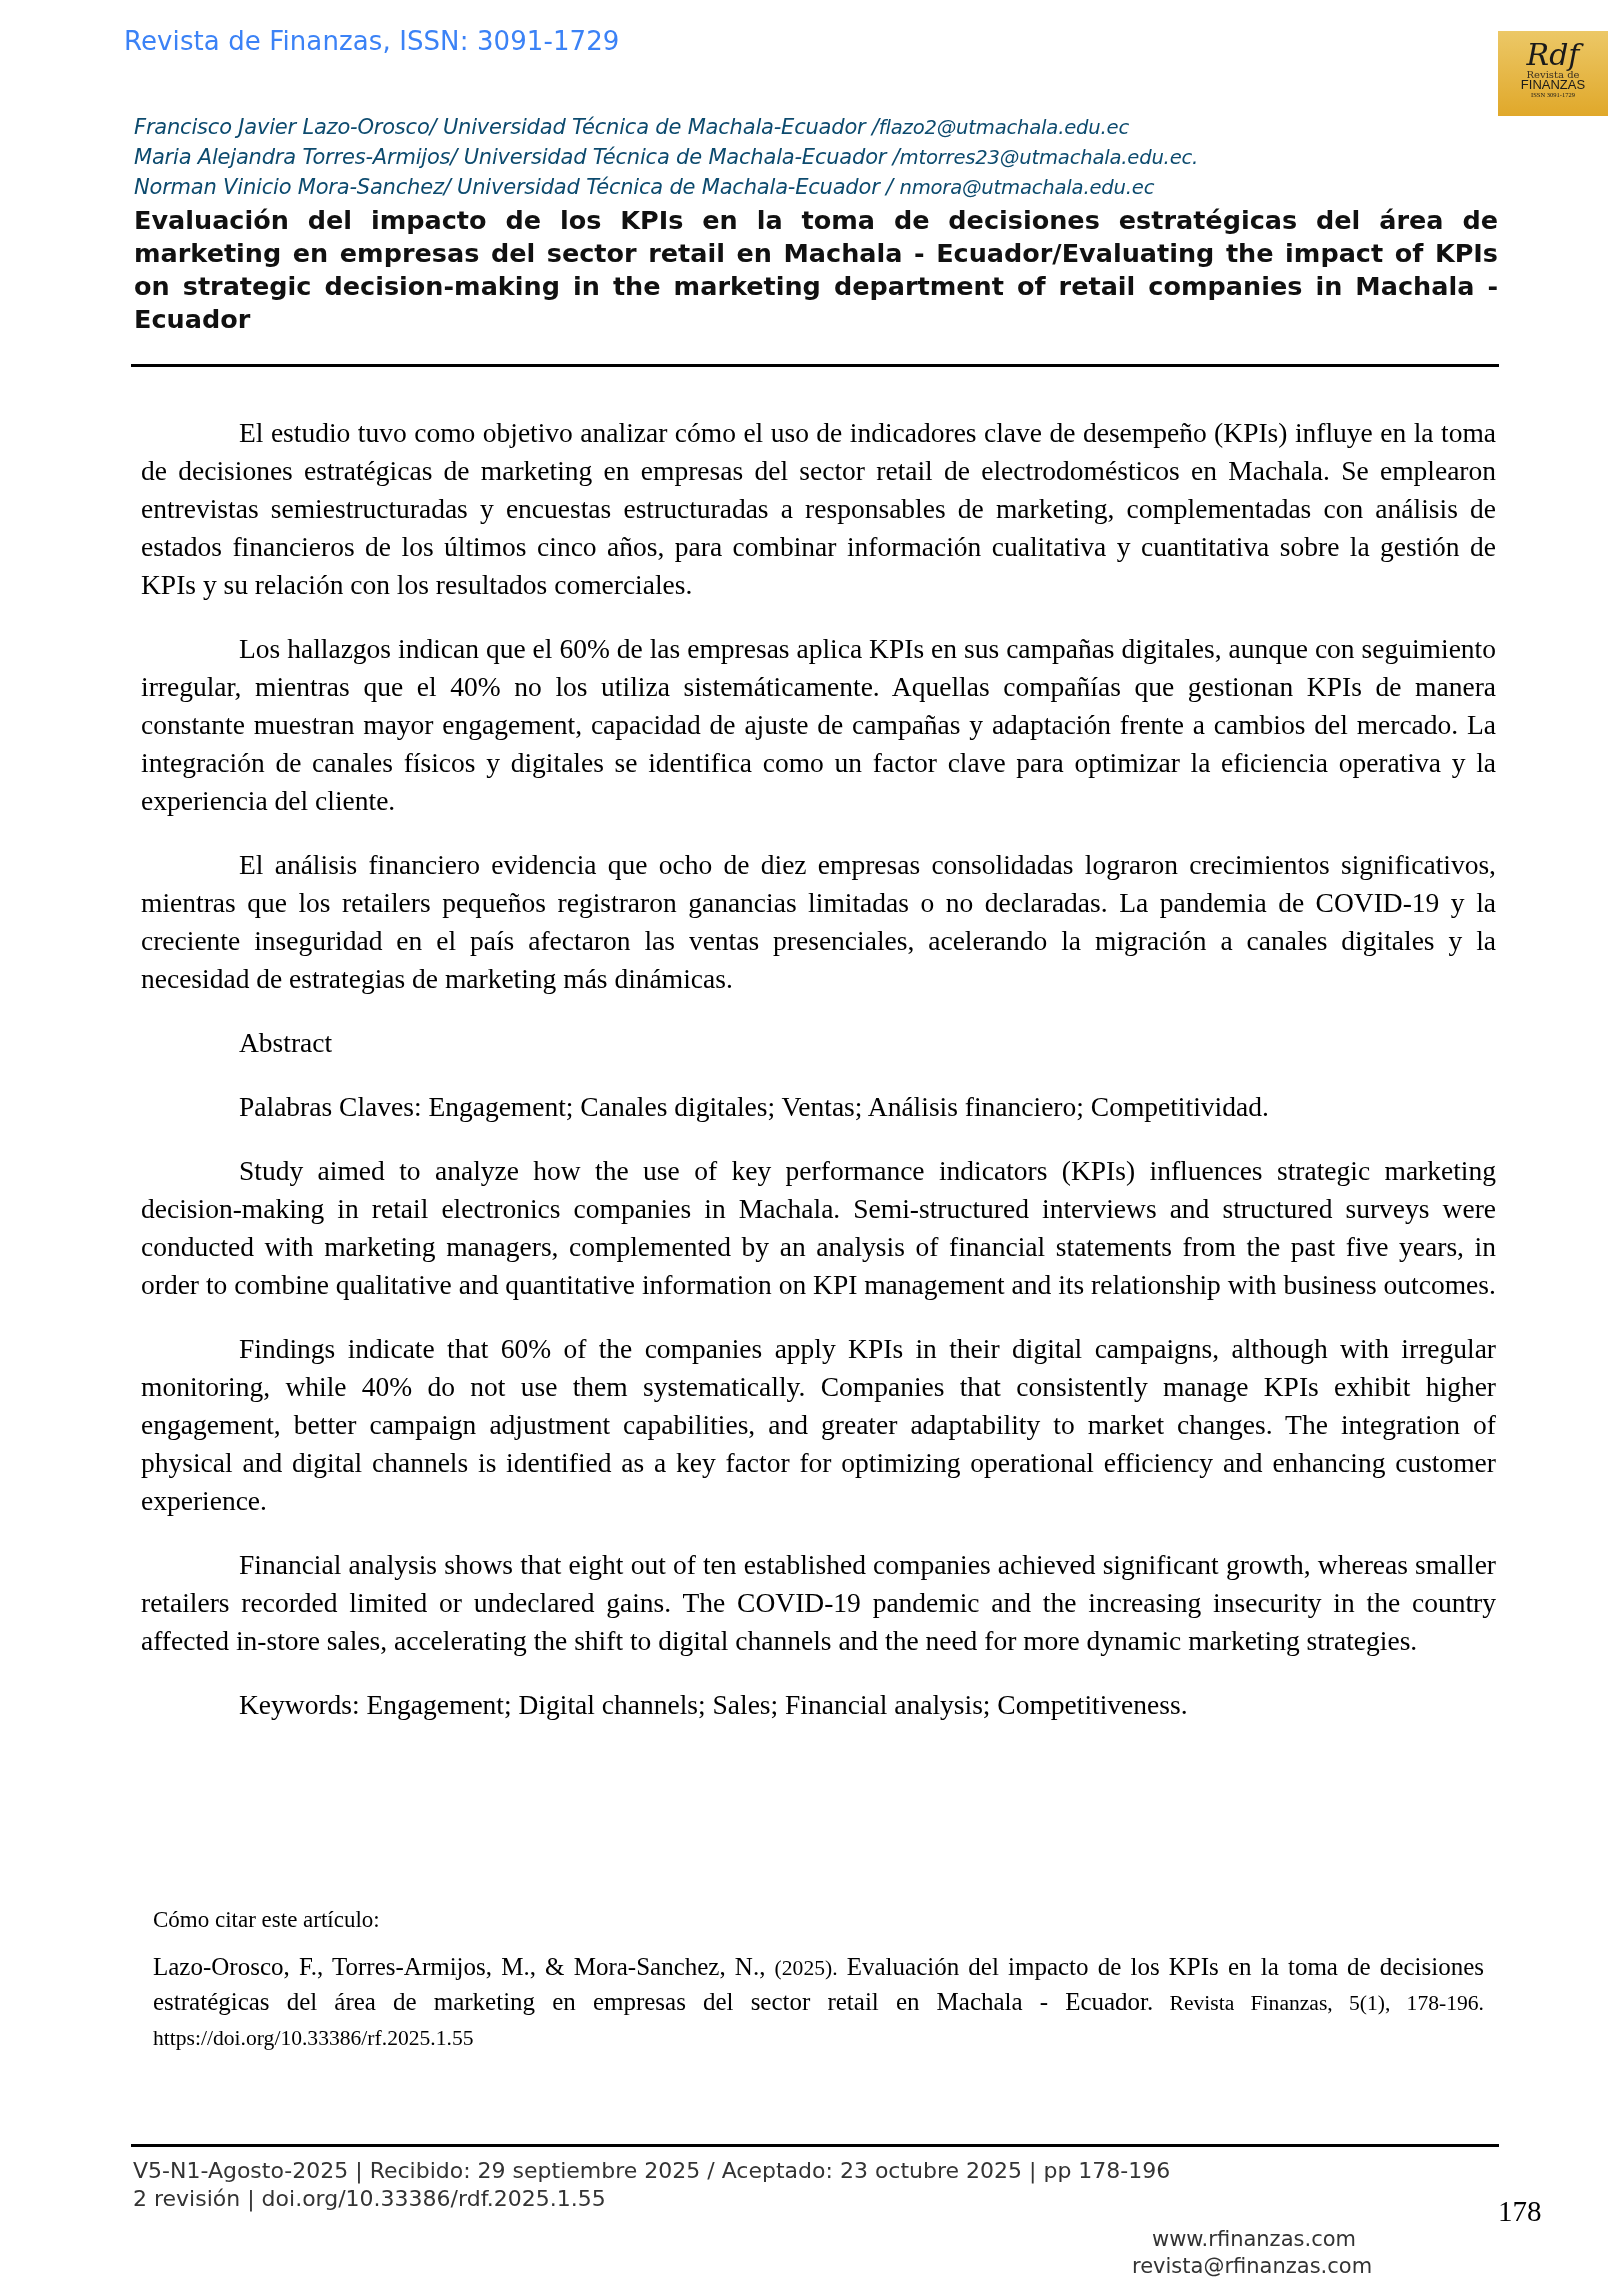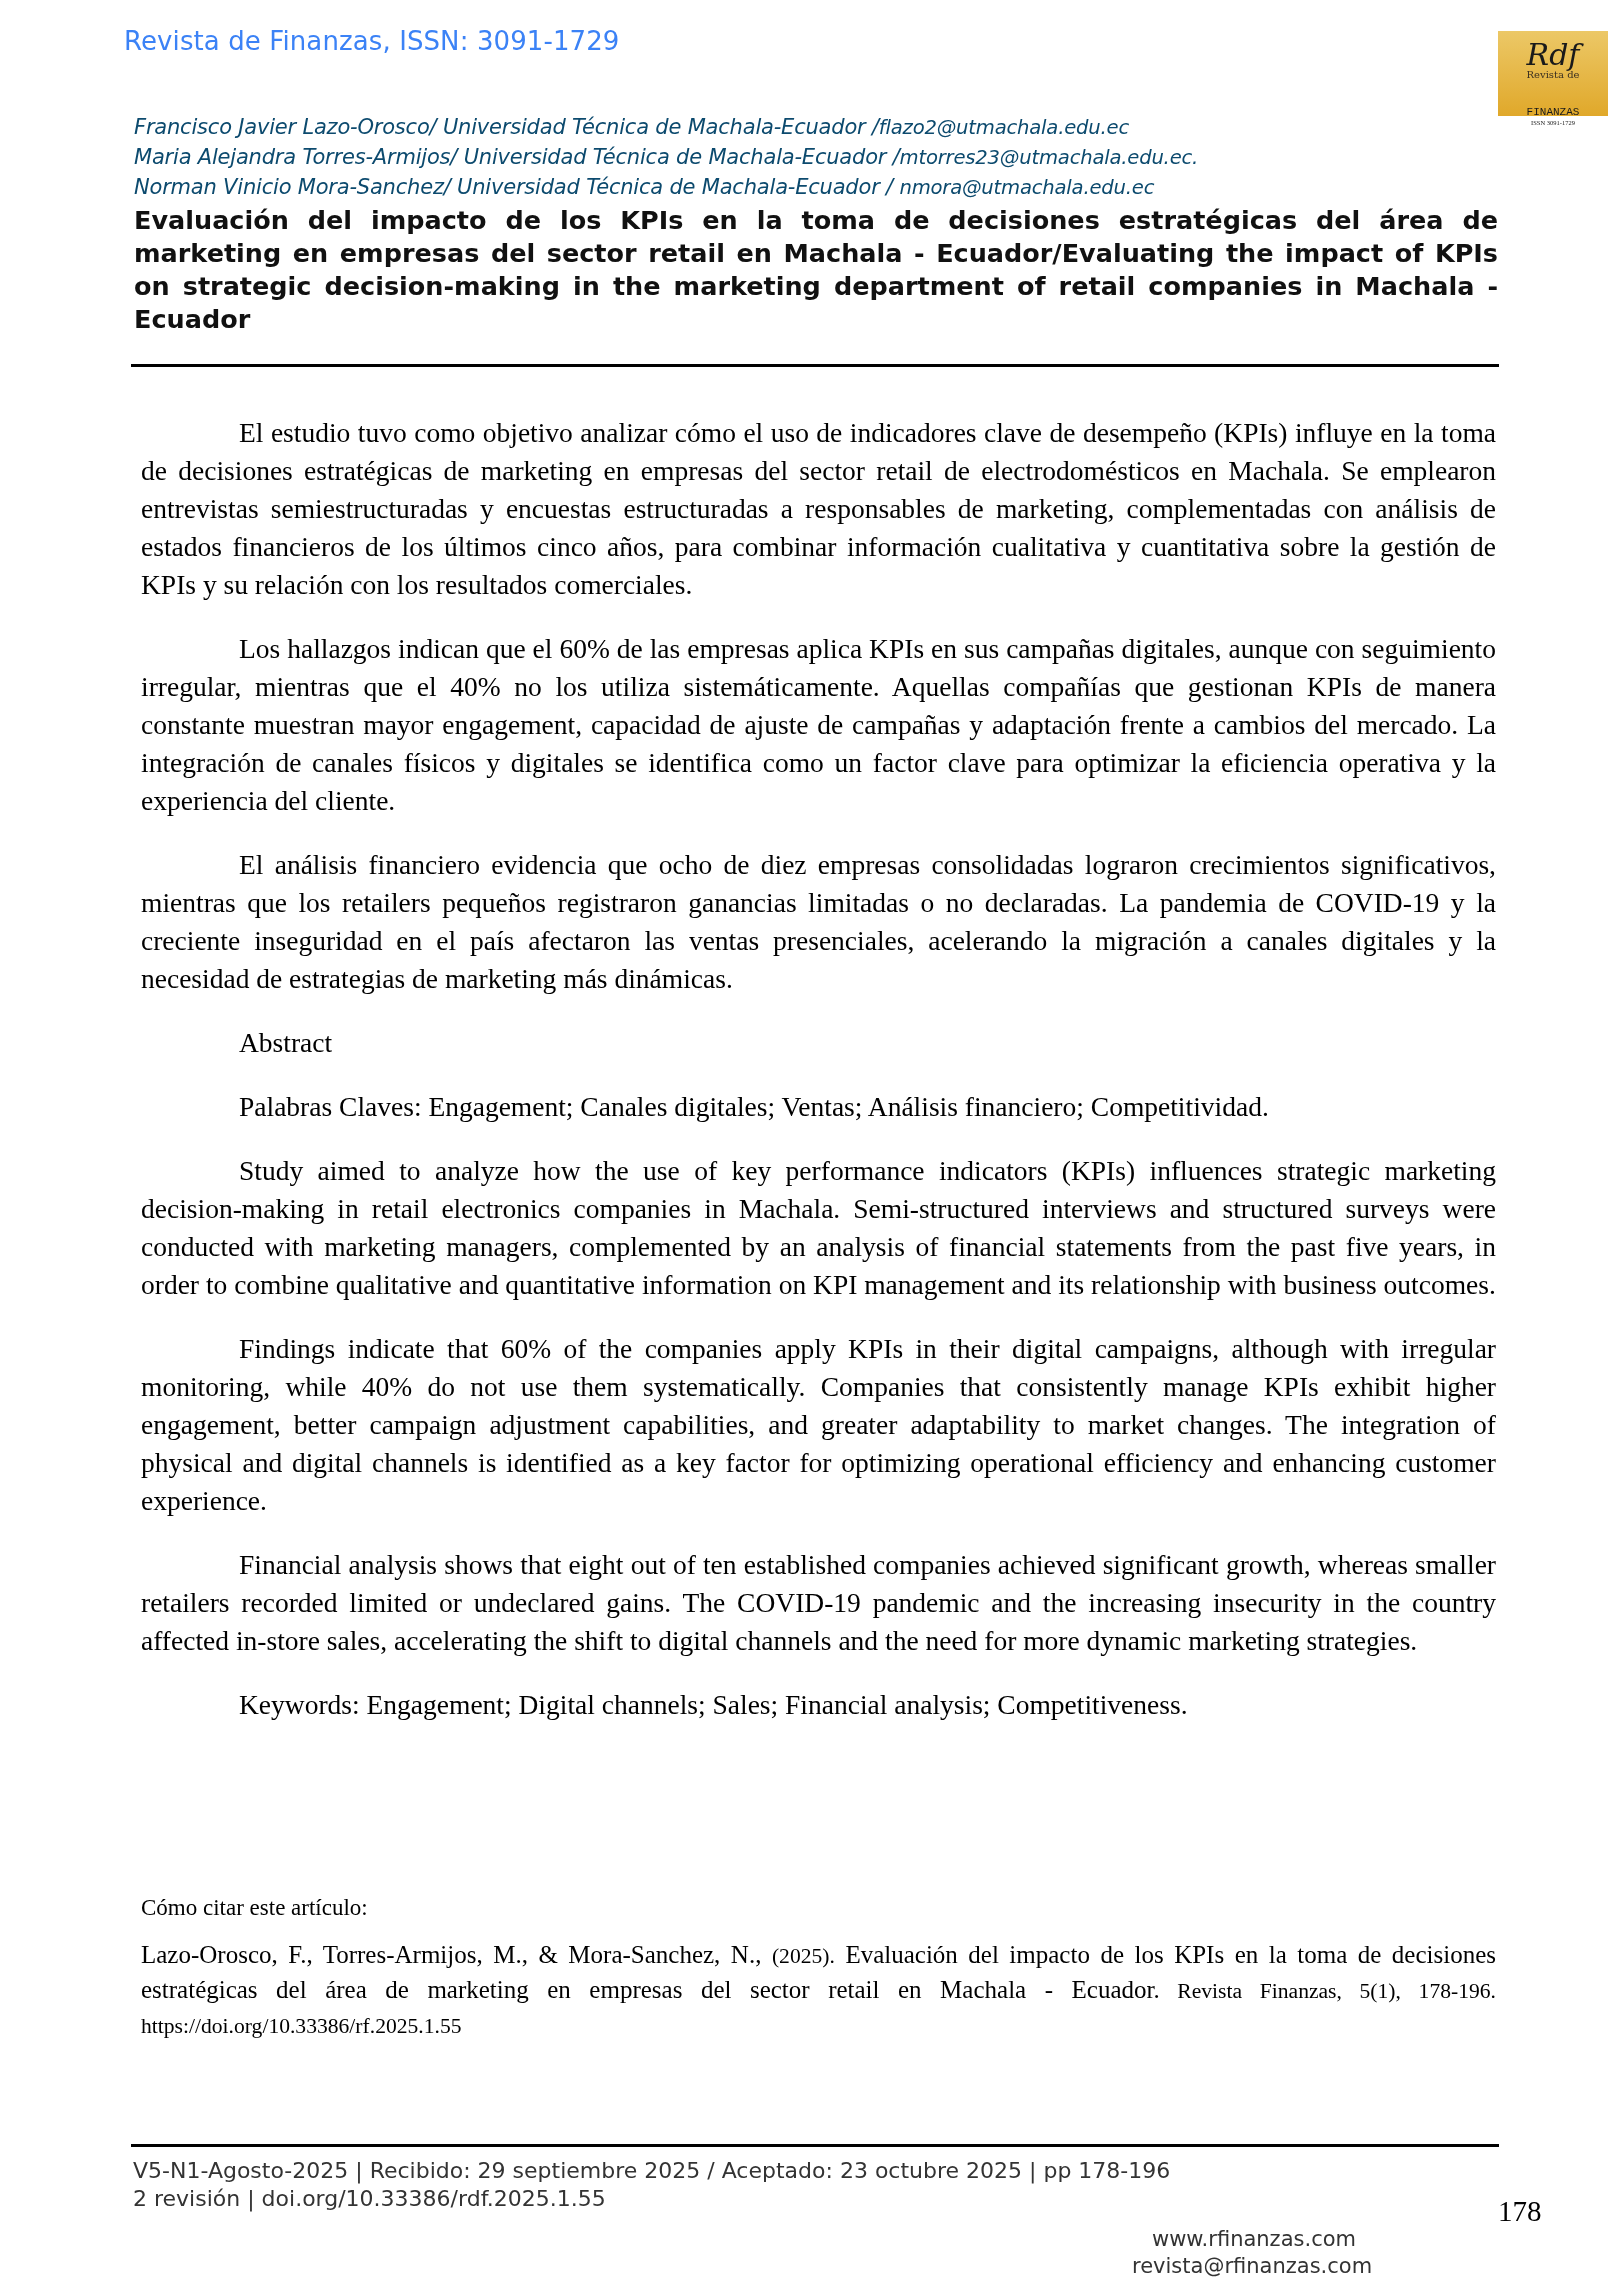--- a/index.html
+++ b/index.html
@@ -6,21 +6,21 @@
     body { width: 1623px; height: 2295px; position: relative; overflow: hidden; color: #000; }
     .abs { position: absolute; }
     .sans { font-family: "DejaVu Sans", sans-serif; }
     .serif { font-family: "Liberation Serif", serif; }
 
     #journal-header { left: 124px; top: 26px; font-size: 26px; color: #3b82f6; letter-spacing: 0.1px; }
     #logo { left: 1498px; top: 31px; width: 110px; height: 85px;
       background: linear-gradient(#ecc867, #e0a82a); text-align: center; }
     #logo .mono { font-family: "DejaVu Serif", serif; font-style: italic; font-size: 30px; color: #1a1a1a; padding-top: 6.5px; line-height: 33px; }
     #logo .rev { font-family: "DejaVu Serif", serif; font-size: 10px; color: #3a3020; line-height: 7.9px; }
-    #logo .fin { font-family: Liberation Mono, monospace; font-size: 11px; color: #1a1a1a; line-height: 13px; margin-top: 28px; }
+    #logo .fin { font-family: Liberation Sans, sans-serif; font-size: 13px; color: #1a1a1a; line-height: 13px; }
     #logo .issn { font-family: "Liberation Serif", serif; font-size: 6.5px; color: #1a1a1a; line-height: 7.9px; }
 
     .author { left: 134px; font-size: 21px; font-style: italic; color: #0c4a6e; white-space: nowrap; letter-spacing: -0.2px; }
     .author .email { font-size: 19.6px; }
     #author-1 { top: 115px; }
     #author-2 { top: 145px; }
     #author-3 { top: 175px; }
 
     #article-title { left: 134px; top: 204px; width: 1364px; font-size: 25.5px; font-weight: bold; line-height: 33px; text-align: justify; color: #111; }
 
@@ -29,21 +29,21 @@
     #rule-bottom { top: 2144px; }
 
     #body-text { left: 141px; top: 380px; width: 1355px; font-size: 27.5px; line-height: 38px; }
     #body-text p { margin: 0; text-align: justify; }
     #body-text .indent { text-indent: 98px; }
     #body-text .heading { padding-left: 98px; }
     #body-text .gap-large { margin-top: 34px; }
     #body-text .gap { margin-top: 26px; }
 
     #citation { left: 141px; top: 1891px; width: 1355px; font-size: 23px; line-height: 34px; }
-    #citation p { margin: 0; text-align: justify; }
+    #citation p { margin: 12px; text-align: justify; }
     #citation .cite-apa { margin-top: 7.9px; }
     #citation .cite-ref { margin-top: 13px; font-size: 25px; }
     #citation .small { font-size: 21.6px; }
 
     #footer-line-1 { left: 133px; top: 2158px; font-size: 22px; color: #333; white-space: nowrap; }
     #footer-line-2 { left: 133px; top: 2186px; font-size: 22px; color: #333; white-space: nowrap; }
     #page-number { left: 1498px; top: 2195px; font-size: 29px; }
     #website { left: 1152px; top: 2227px; font-size: 21px; color: #333; }
     #contact-email { left: 1132px; top: 2254px; font-size: 21px; color: #333; }
   </style>

